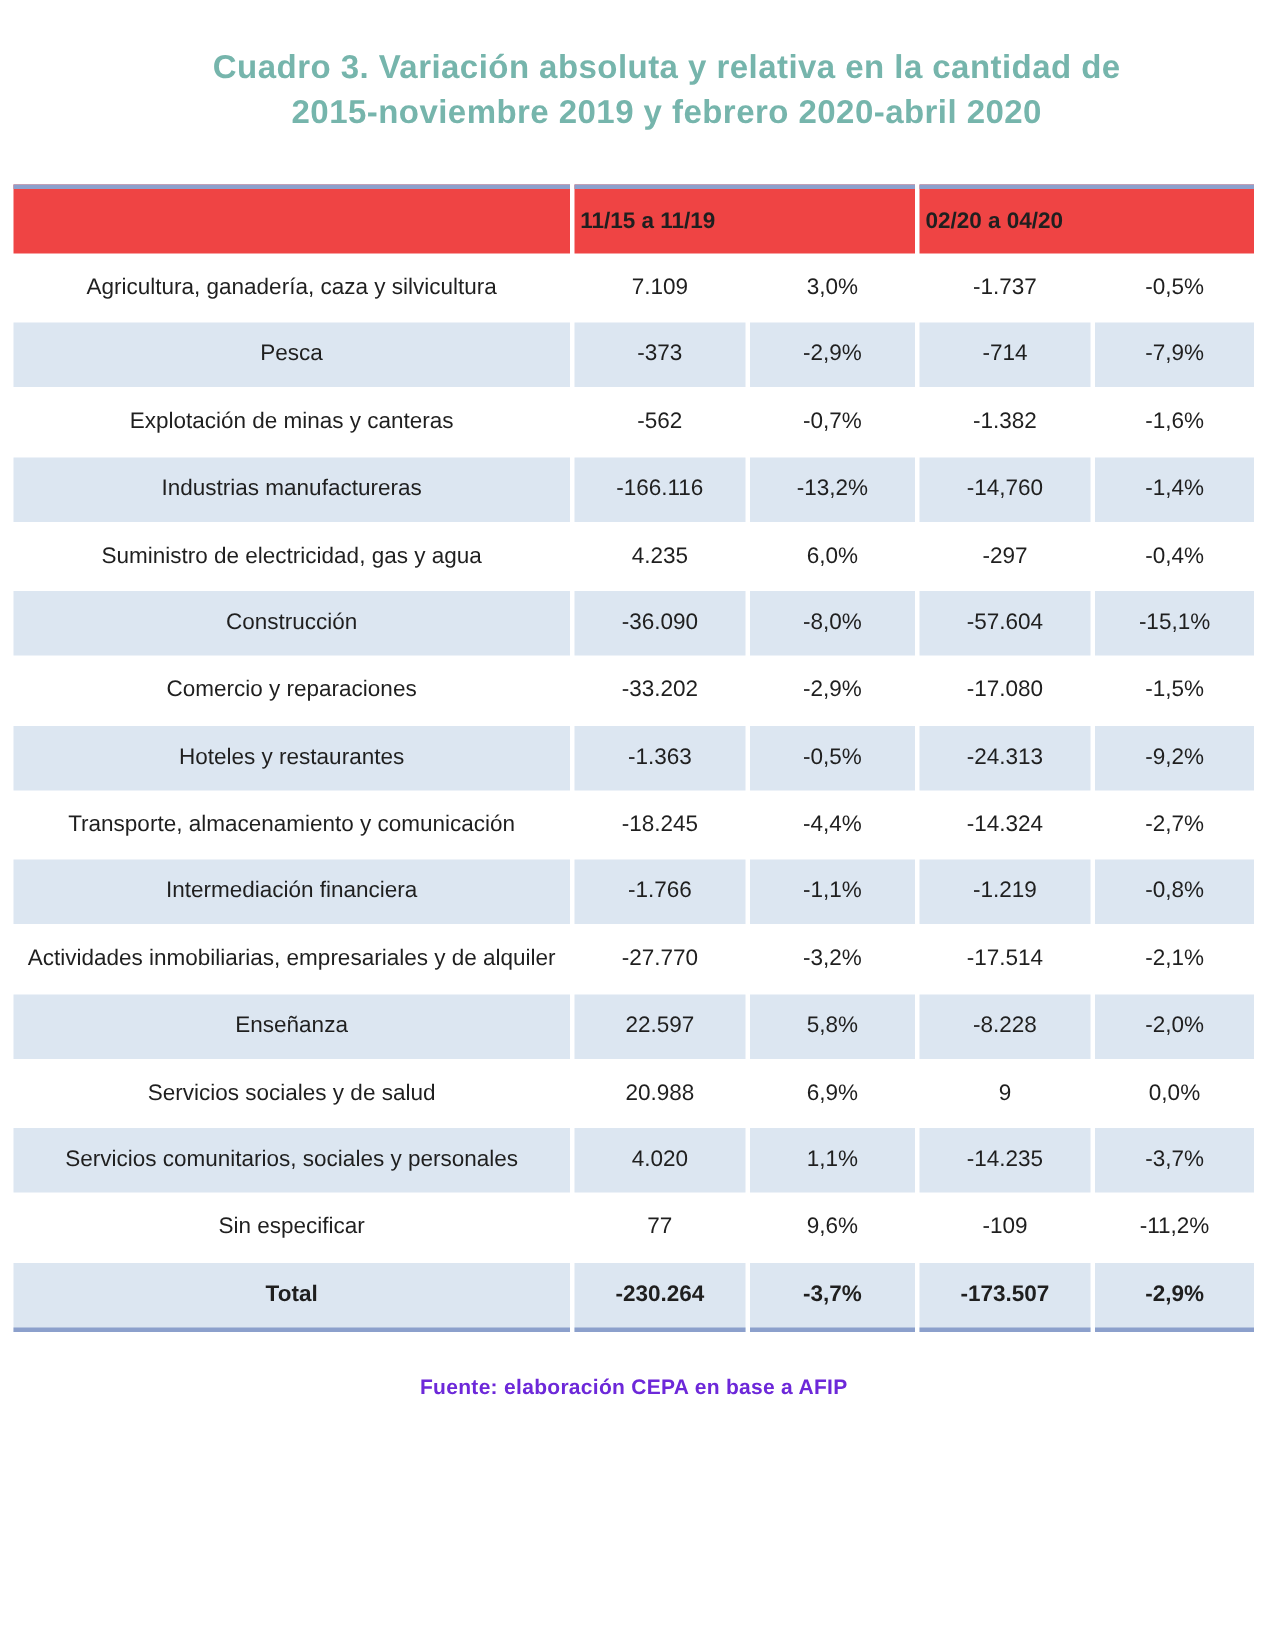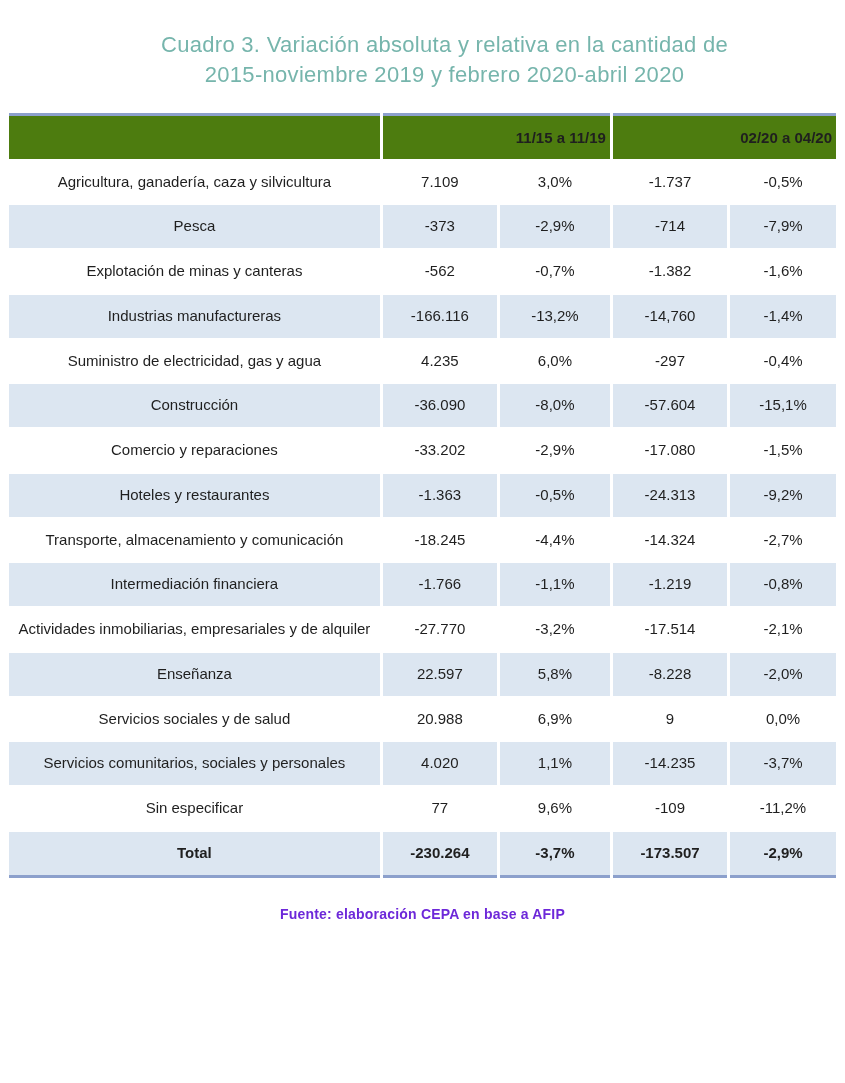--- a/index.html
+++ b/index.html
@@ -12,45 +12,45 @@
     width: 845px;
     height: 1083px;
     overflow: hidden;
     position: relative;
   }
   .page {
     width: 845px;
     box-sizing: border-box;
   }
   .chart-title {
-    margin: 30px auto 20px auto;
-    text-align: center;
-    font-weight: 400;
+    margin: 30px auto 30px auto;
+    text-align: center;
+    font-weight: 700;
     font-size: 22px;
     line-height: 1.38;
     letter-spacing: 0.3px;
     color: var(--title-color, #76B5AC);
     padding-left: 44px;
   }
   table.data-table {
     width: 833px;
     margin: 0 auto;
     border-collapse: separate;
     border-spacing: 3px 2px;
     table-layout: fixed;
     color: var(--body-text, #1F1F1F);
   }
   
   tr.period-row th {
     border-top: 3px solid var(--line-color, #8CA0CC);
-    background: #4d7c0f;
+    background: #ef4444;
     font-weight: 700;
     font-size: 15px;
     padding: 13px 4px;
-    text-align: right;
+    text-align: left;
     vertical-align: middle;
   }
   
   tr.colhead-row th {
     border-top: 3px solid var(--line-color, #8CA0CC);
     background: var(--band-color, #DCE6F1);
     font-weight: 700;
     font-size: 15px;
     line-height: 1.55;
     padding: 11px 4px;

